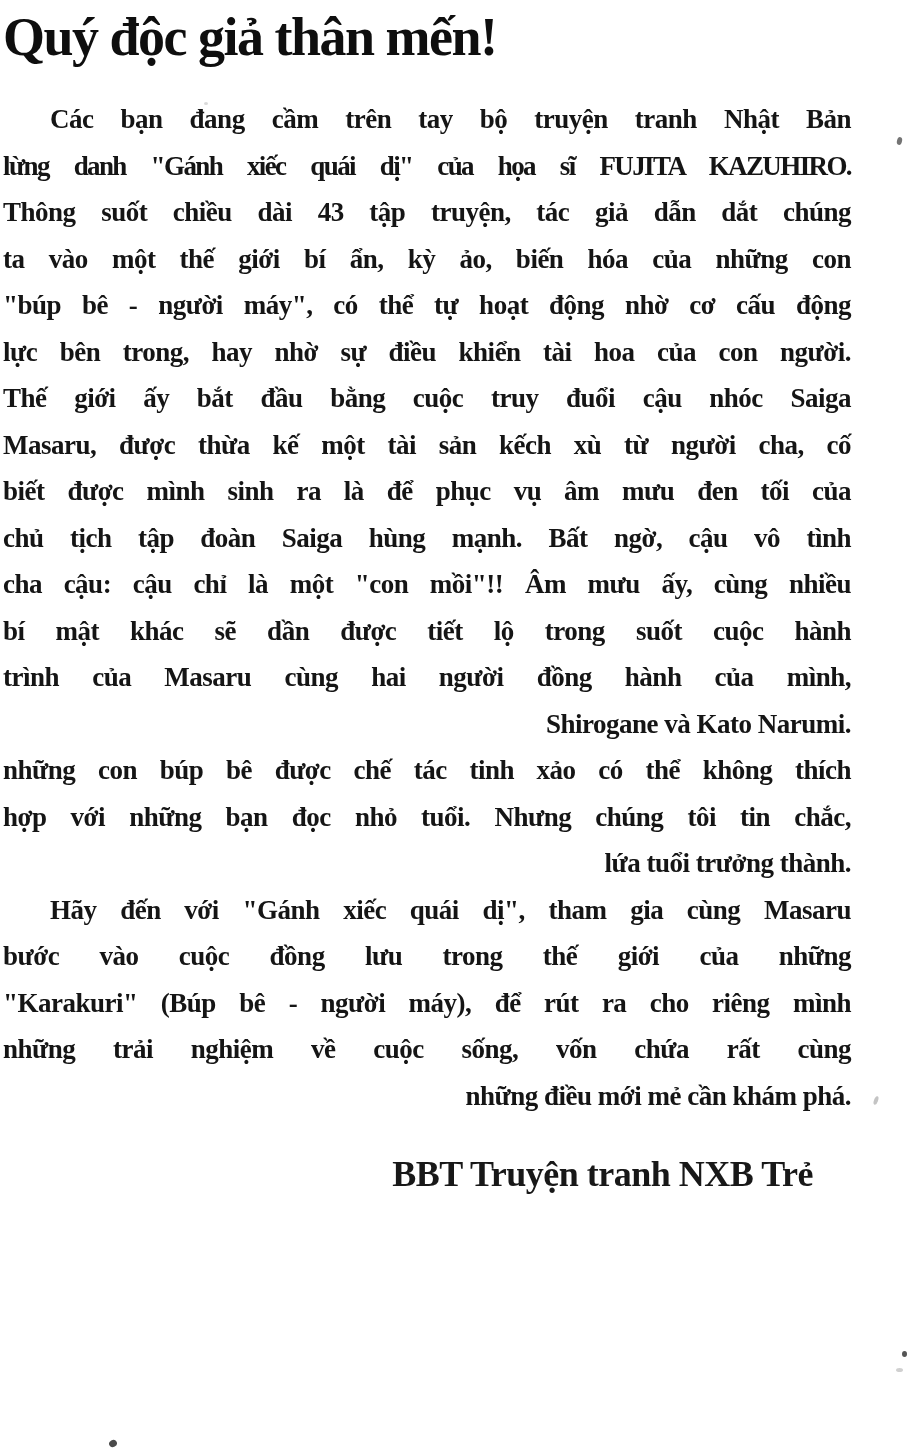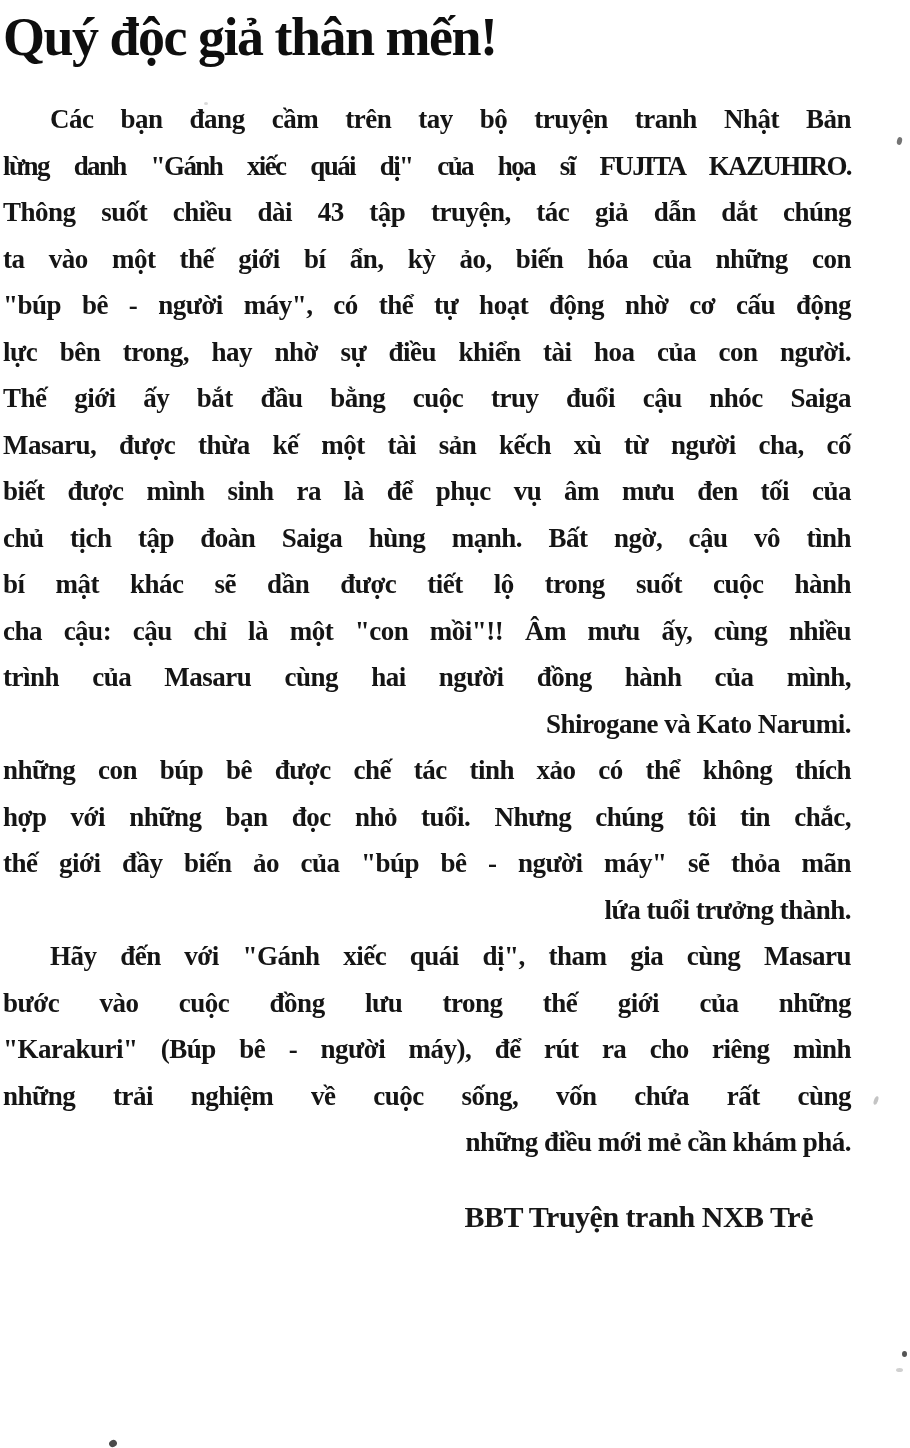--- a/index.html
+++ b/index.html
@@ -54,21 +54,21 @@
     text-align: right;
     text-align-last: auto;
   }
   .ln.tight {
     letter-spacing: -1.6px;
   }
   .signature {
     margin-top: 34px;
     padding-right: 38px;
     text-align: right;
-    font-size: 30px;
+    font-size: 36px;
     font-weight: 700;
     letter-spacing: -0.5px;
     color: #181818;
   }
   
   .speck {
     position: absolute;
     background: #2a2a2a;
     border-radius: 50%;
   }
@@ -92,30 +92,29 @@
       <div class="ln indent">Các bạn đang cầm trên tay bộ truyện tranh Nhật Bản</div>
       <div class="ln tight">lừng danh "Gánh xiếc quái dị" của họa sĩ FUJITA KAZUHIRO.</div>
       <div class="ln">Thông suốt chiều dài 43 tập truyện, tác giả dẫn dắt chúng</div>
       <div class="ln">ta vào một thế giới bí ẩn, kỳ ảo, biến hóa của những con</div>
       <div class="ln">"búp bê - người máy", có thể tự hoạt động nhờ cơ cấu động</div>
       <div class="ln">lực bên trong, hay nhờ sự điều khiển tài hoa của con người.</div>
       <div class="ln">Thế giới ấy bắt đầu bằng cuộc truy đuổi cậu nhóc Saiga</div>
       <div class="ln">Masaru, được thừa kế một tài sản kếch xù từ người cha, cố</div>
       <div class="ln">biết được mình sinh ra là để phục vụ âm mưu đen tối của</div>
       <div class="ln">chủ tịch tập đoàn Saiga hùng mạnh. Bất ngờ, cậu vô tình</div>
+      <div class="ln">cha cậu: cậu chỉ là một "con mồi"!! Âm mưu ấy, cùng nhiều</div>
       <div class="ln">bí mật khác sẽ dần được tiết lộ trong suốt cuộc hành</div>
-      <div class="ln">cha cậu: cậu chỉ là một "con mồi"!! Âm mưu ấy, cùng nhiều</div>
       <div class="ln">trình của Masaru cùng hai người đồng hành của mình,</div>
       <div class="ln end">Shirogane và Kato Narumi.</div>
     </div>
 
     <div>
       <div class="ln">những con búp bê được chế tác tinh xảo có thể không thích</div>
       <div class="ln">hợp với những bạn đọc nhỏ tuổi. Nhưng chúng tôi tin chắc,</div>
-      <div class="ln">thế giới đầy biến ảo của "búp bê - người máy" sẽ thỏa mãn</div>
       <div class="ln end">lứa tuổi trưởng thành.</div>
     </div>
 
     <div>
       <div class="ln indent">Hãy đến với "Gánh xiếc quái dị", tham gia cùng Masaru</div>
       <div class="ln">bước vào cuộc đồng lưu trong thế giới của những</div>
       <div class="ln">"Karakuri" (Búp bê - người máy), để rút ra cho riêng mình</div>
       <div class="ln">những  trải nghiệm về cuộc sống, vốn chứa rất cùng</div>
       <div class="ln end">những điều mới mẻ cần khám phá.</div>
     </div>

